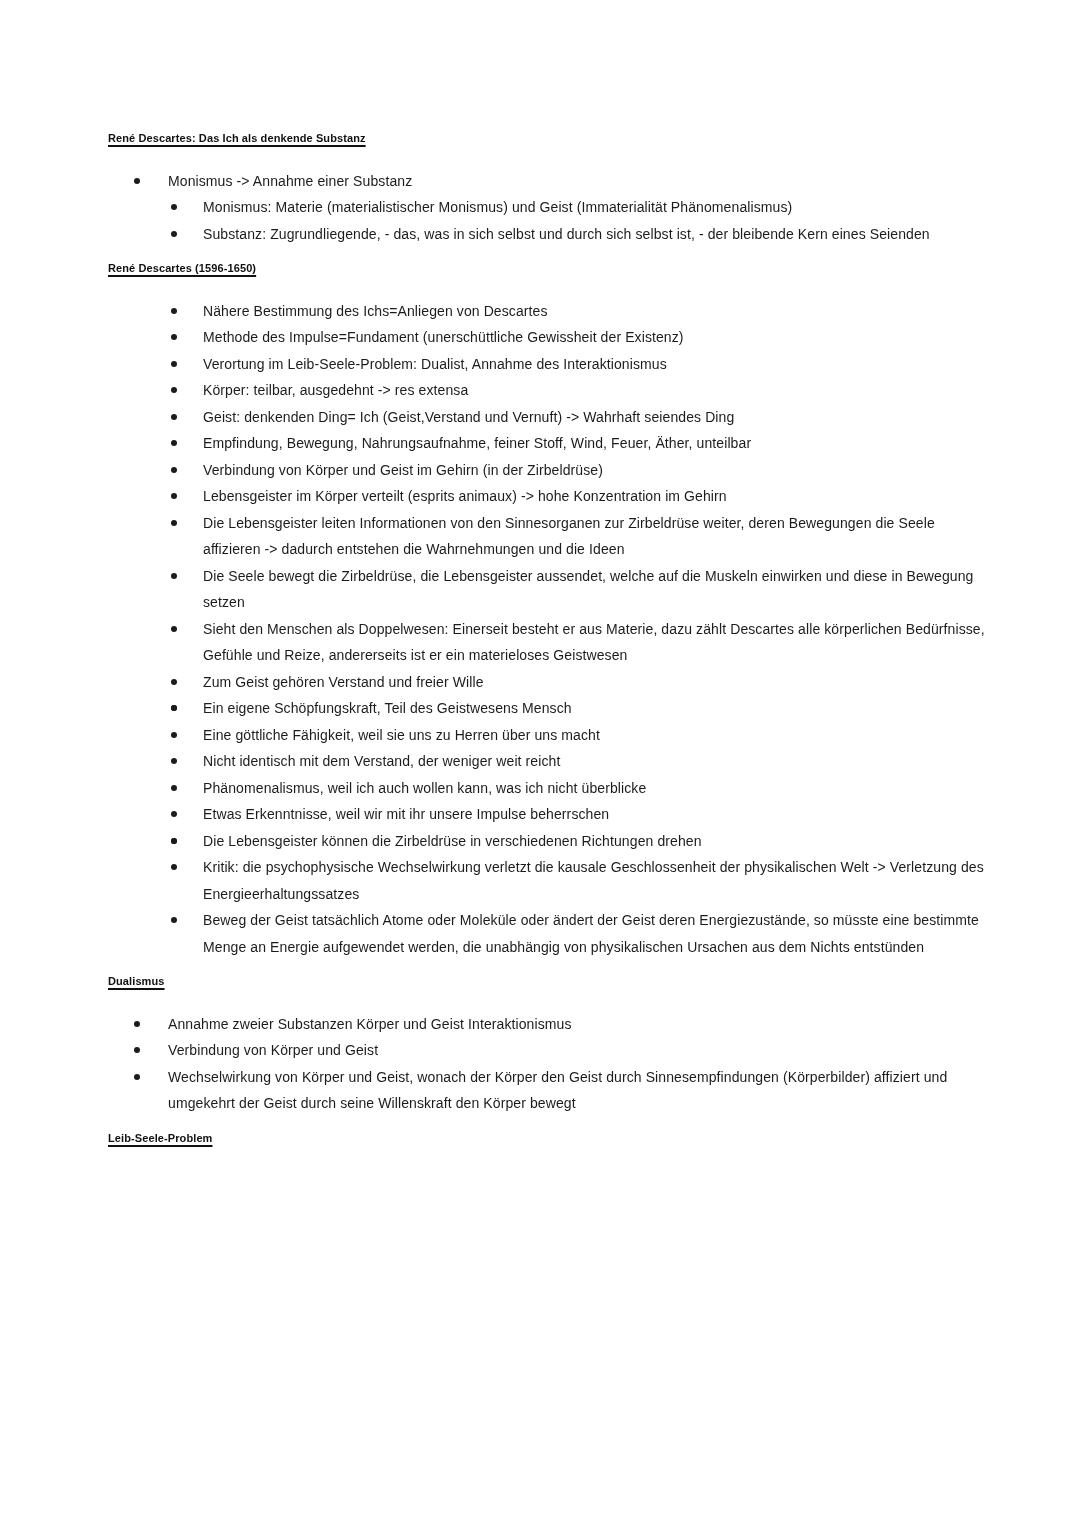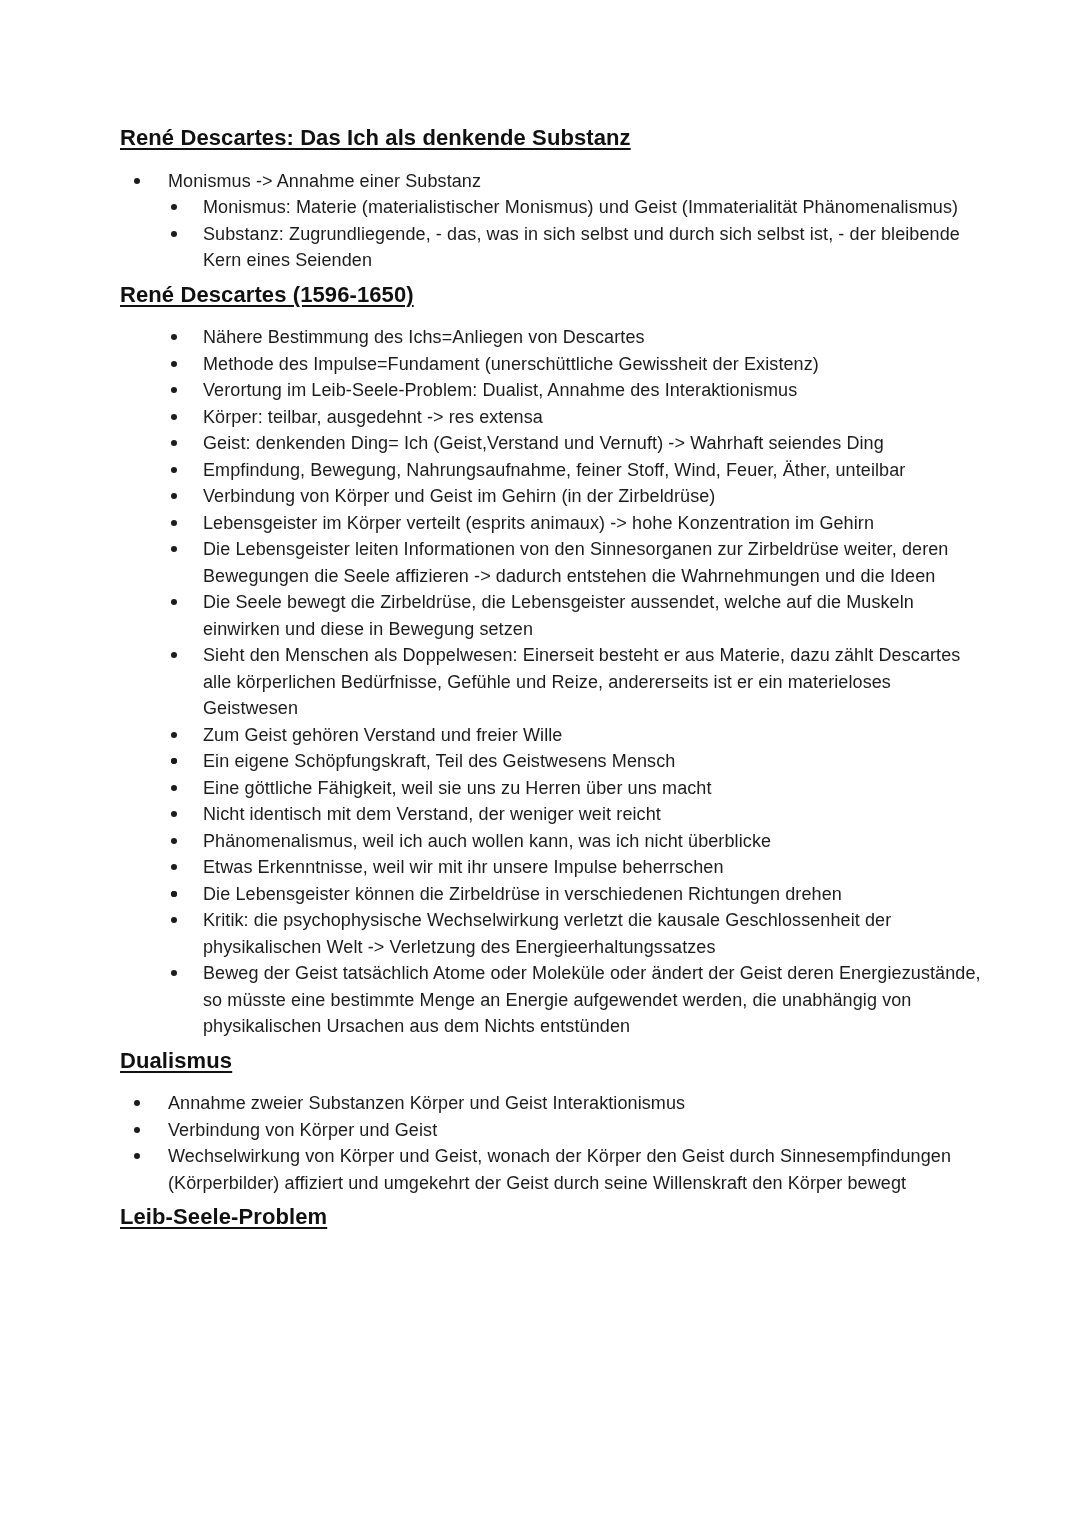--- a/index.html
+++ b/index.html
@@ -10,41 +10,41 @@
   }
   body { min-height: 1527px; position: relative; }
   .page {
     width: 1080px;
     min-height: 1527px;
     padding: 125px 0 40px 102px;
     color: #1c1c1c;
   }
   .section { margin: 0; }
   .section h2 {
-    font-size: 22px;
+    font-size: 11px;
     font-weight: bold;
     line-height: 26.5px;
     color: #111111;
-    margin: 8px 0 16px 18px;
+    margin: 8px 0 16px 6px;
     letter-spacing: 0.1px;
   }
   .section:first-child h2 { margin-top: 0; }
   .section h2 .hu {
     text-decoration: underline;
     text-decoration-thickness: 2px;
     text-underline-offset: 3px;
   }
   ul.bullets {
     list-style: none;
     margin: 0;
     padding: 0;
   }
   ul.bullets li {
     position: relative;
-    font-size: 18px;
+    font-size: 14px;
     line-height: 26.5px;
     letter-spacing: 0.1px;
   }
   ul.bullets li.l1 { padding-left: 66px;  width: 858px; }
   ul.bullets li.l2 { padding-left: 101px; width: 885px; }
   ul.bullets li .dot {
     position: absolute;
     top: 10px;
     width: 6px;
     height: 6px;

